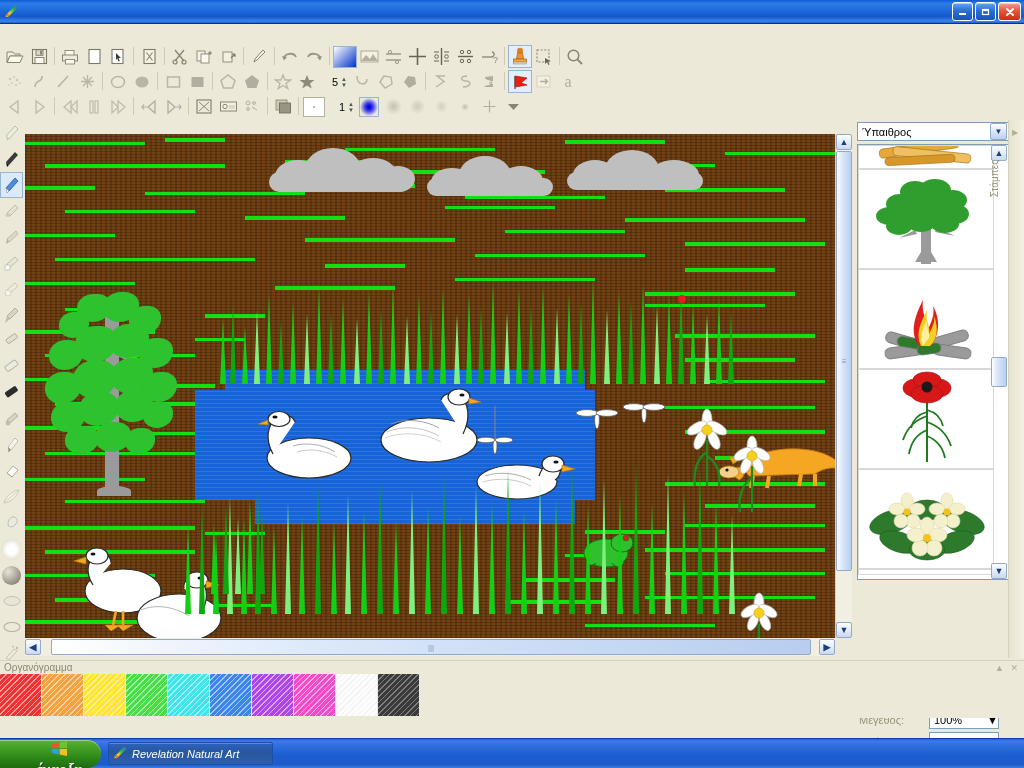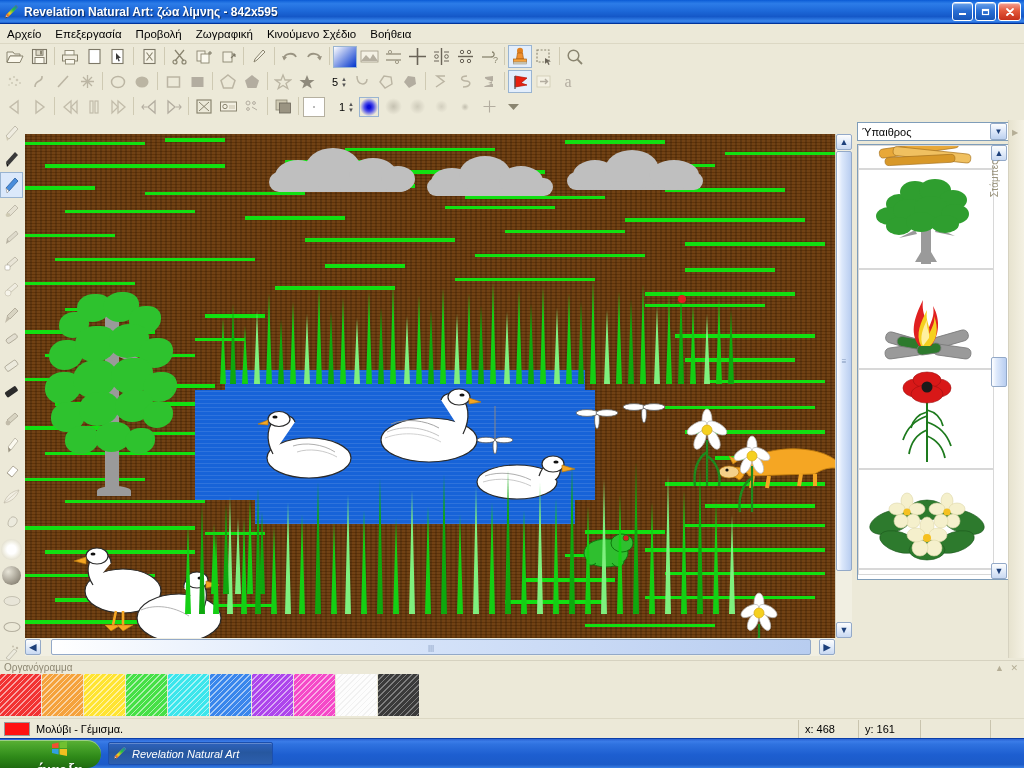--- a/index.html
+++ b/index.html
@@ -293,47 +293,38 @@
             <linearGradient id="g1" x1="0" y1="1" x2="1" y2="0">
           <stop offset="0" stop-color="#e02020"></stop>
               <stop offset=".3" stop-color="#f0d020"></stop>
           <stop offset=".6" stop-color="#20c040"></stop>
               <stop offset="1" stop-color="#2060e0"></stop>
         </linearGradient>
           </defs>
         <polygon points="1,14 3.4,13.4 2.6,12.6" fill="#333"></polygon>
       </svg>
     </div>
-    <div class="tb-title">Revelation Natural Art: ζώα λίμνης - 842x595</div>
     <div class="tb-btns">
       <div class="tb-btn">
         <span style="display:block;width:7px;height:2px;background:#fff;margin-top:5px;"></span>
       </div>
       <div class="tb-btn">
         <svg width="9" height="9" viewBox="0 0 9 9">
             <rect x="1.5" y="2.5" width="6" height="5" fill="none" stroke="#fff" stroke-width="1.2"></rect>
             <rect x="1.5" y="2.5" width="6" height="1.6" fill="#fff"></rect>
           </svg>
       </div>
       <div class="tb-btn close">
         <svg width="10" height="10" viewBox="0 0 10 10">
             <path d="M2,2 L8,8 M8,2 L2,8" stroke="#fff" stroke-width="1.8" stroke-linecap="round"></path>
           </svg>
       </div>
     </div>
   </div>
 
-  <div class="menubar">
-    <div class="mi">Αρχείο</div>
-    <div class="mi">Επεξεργασία</div>
-    <div class="mi">Προβολή</div>
-    <div class="mi">Ζωγραφική</div>
-    <div class="mi">Κινούμενο Σχέδιο</div>
-    <div class="mi">Βοήθεια</div>
-  </div>
 
   <div class="toolbars">
 
     <div class="trow">
       <div class="tbtn">
         <svg width="19" height="17" viewBox="0 0 19 17">
             <path d="M1,14 L1,4 L7,4 L8.5,6 L14,6 L14,8 L4,8 L1,14 Z" fill="#f3f0e2" stroke="#8a8570" stroke-width="1"></path>
             <path d="M4,8 L17,8 L14,14.5 L1,14.5 Z" fill="#fbf8ec" stroke="#8a8570" stroke-width="1"></path>
           </svg>
       </div>
@@ -1471,28 +1462,20 @@
     <div class="sw" style="background:
       repeating-linear-gradient(135deg, rgba(255,255,255,.55) 0 1px, rgba(255,255,255,0) 1px 4px), #ad45ec;"></div>
     <div class="sw" style="background:
       repeating-linear-gradient(135deg, rgba(255,255,255,.55) 0 1px, rgba(255,255,255,0) 1px 4px), #f549c8;"></div>
     <div class="sw" style="background:
       repeating-linear-gradient(135deg, rgba(230,230,230,.5) 0 1px, rgba(255,255,255,0) 1px 4px), #fdfdfd;"></div>
     <div class="sw" style="background:
       repeating-linear-gradient(135deg, rgba(255,255,255,.35) 0 1px, rgba(255,255,255,0) 1px 4px), #3a3a3a;"></div>
   </div>
 
-  <div class="statusbar">
-    <div class="curcolor"></div>
-    <div class="stext">Μολύβι - Γέμισμα.</div>
-    <div class="coord" style="left:798px;width:66px;">x: 468</div>
-    <div class="coord" style="left:858px;width:66px;">y: 161</div>
-    <div class="coord" style="left:920px;width:50px;"></div>
-    <div class="coord" style="left:990px;width:34px;"></div>
-  </div>
 
   <div class="taskbar">
     <div class="startbtn">
       <div class="slogo">
         <svg width="17" height="17" viewBox="0 0 17 17">
           <path d="M1,4 L7.6,2.6 L7.6,8 L1,8 Z" fill="#f05030"></path>
           <path d="M8.6,2.4 L16,1 L16,8 L8.6,8 Z" fill="#70c030"></path>
           <path d="M1,9 L7.6,9 L7.6,14.4 L1,13 Z" fill="#30a0e0"></path>
           <path d="M8.6,9 L16,9 L16,16 L8.6,14.6 Z" fill="#f0c020"></path>
         </svg>

